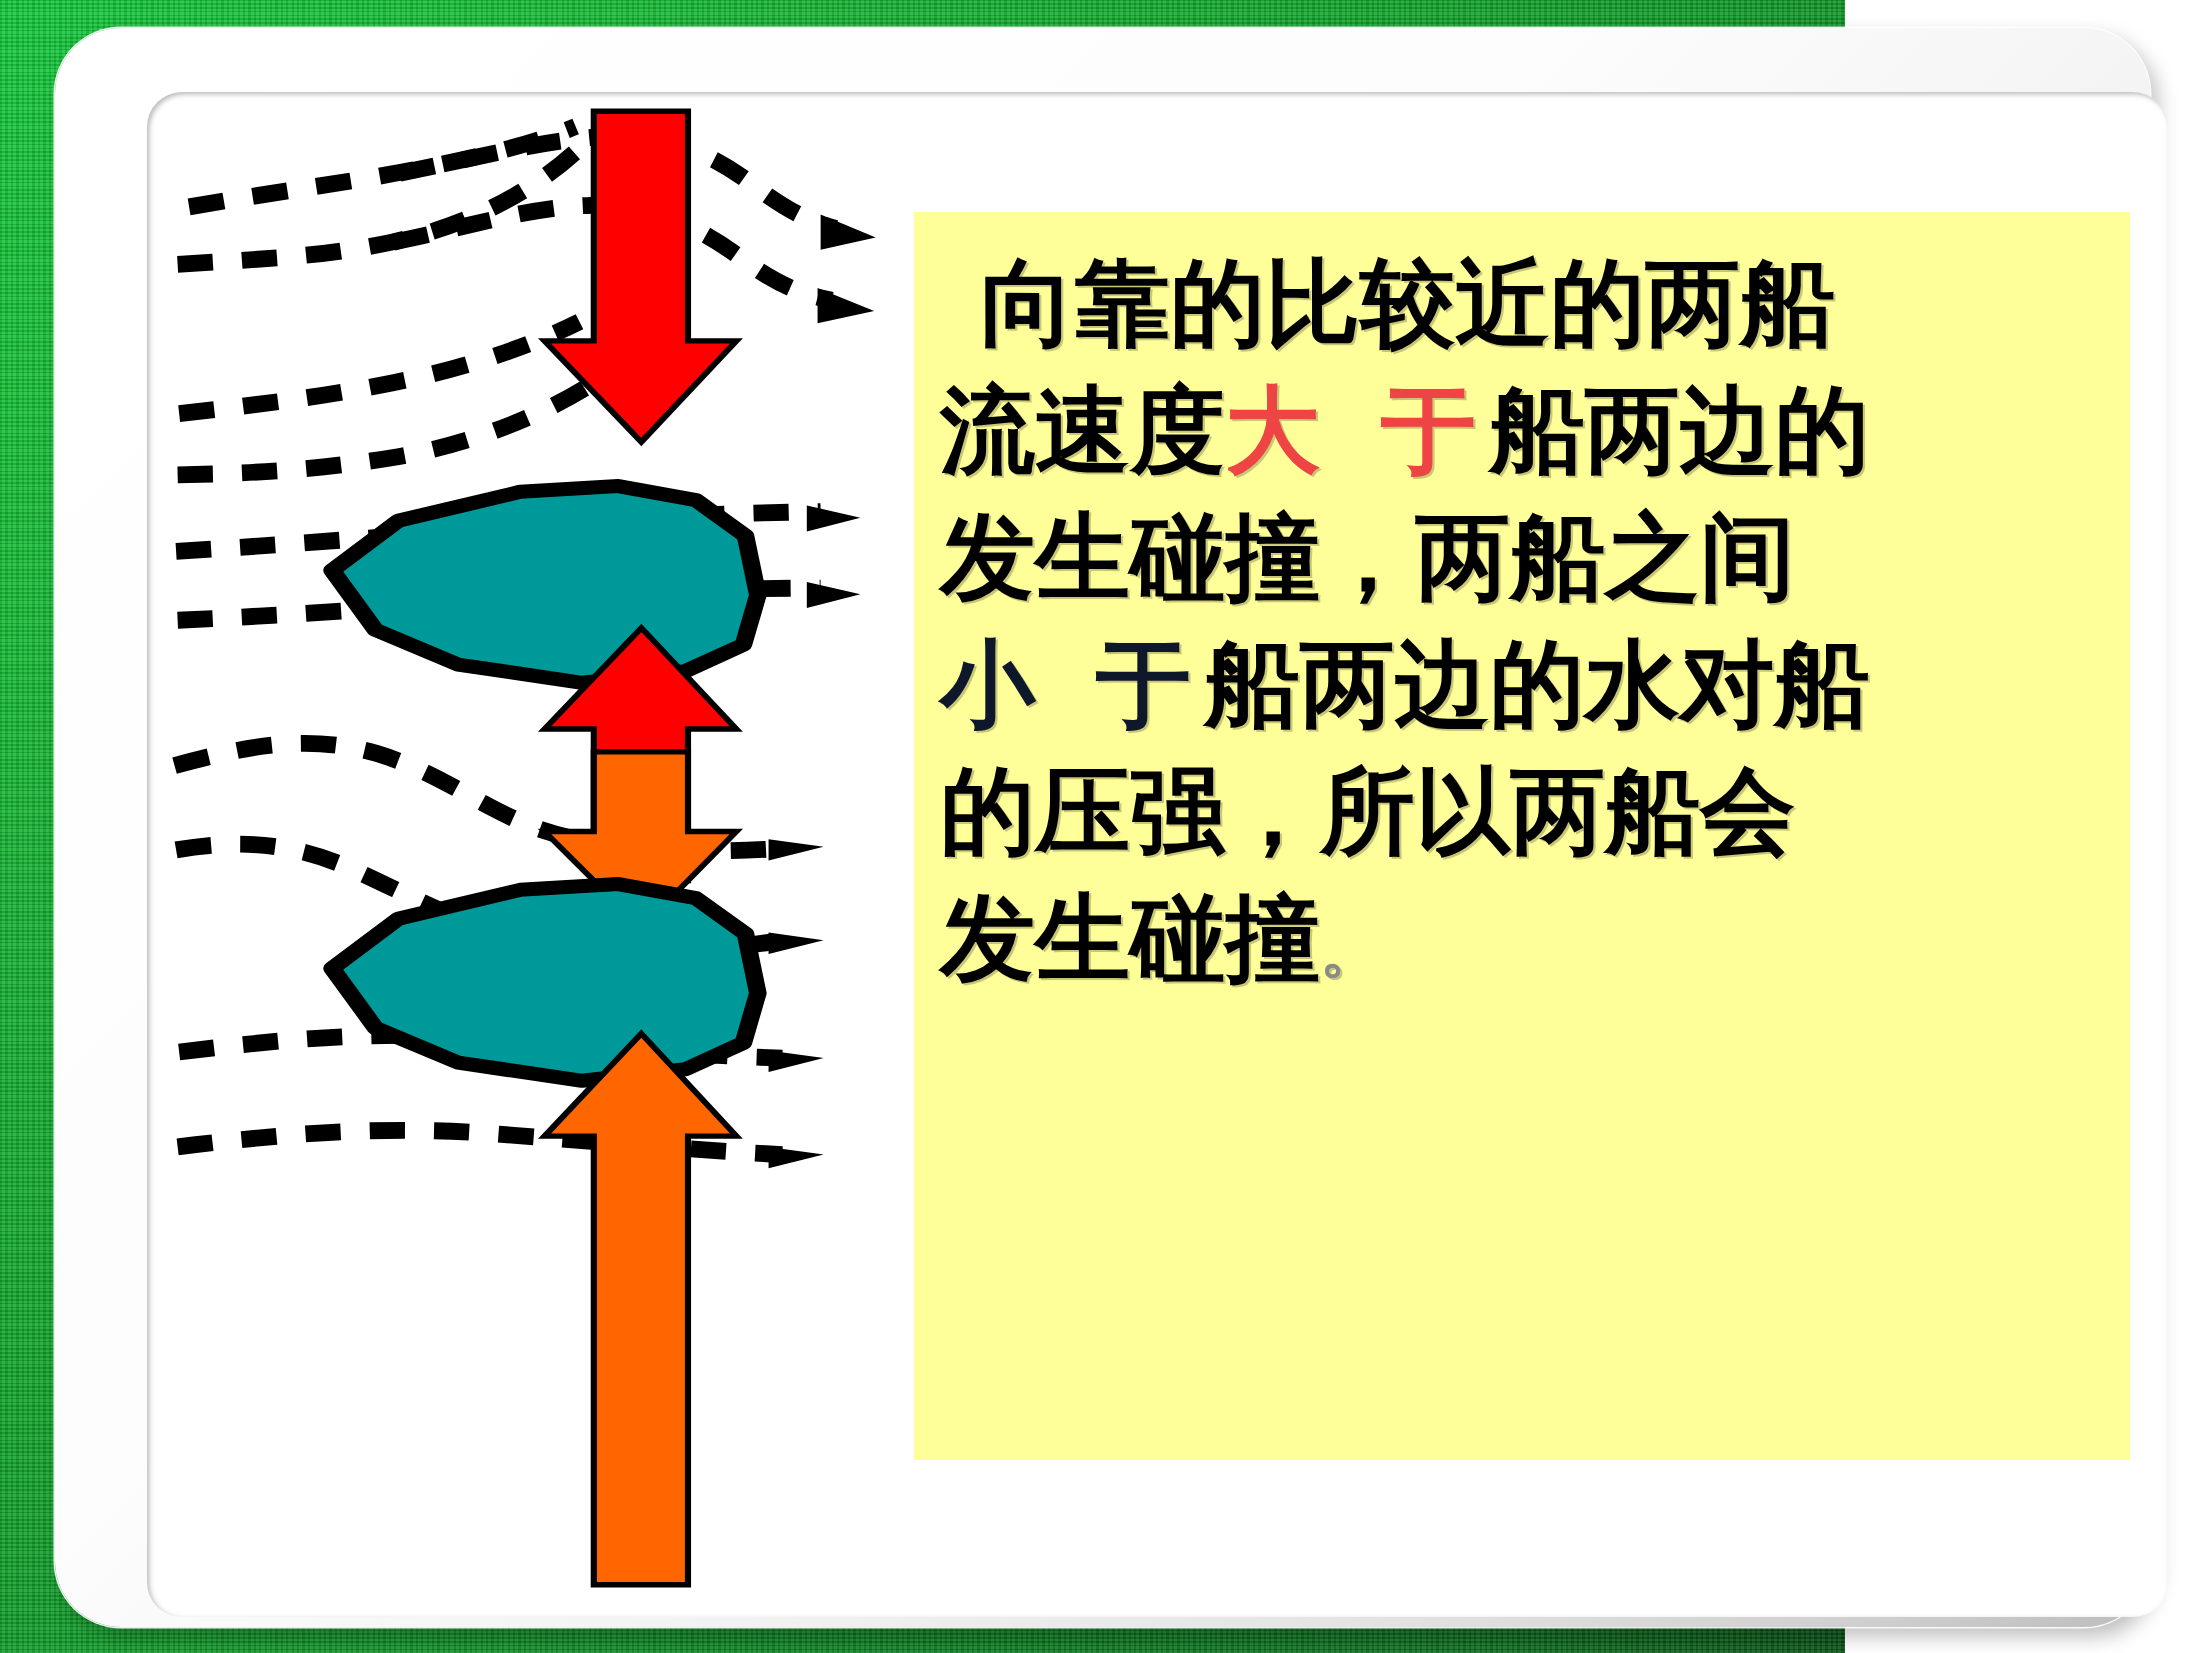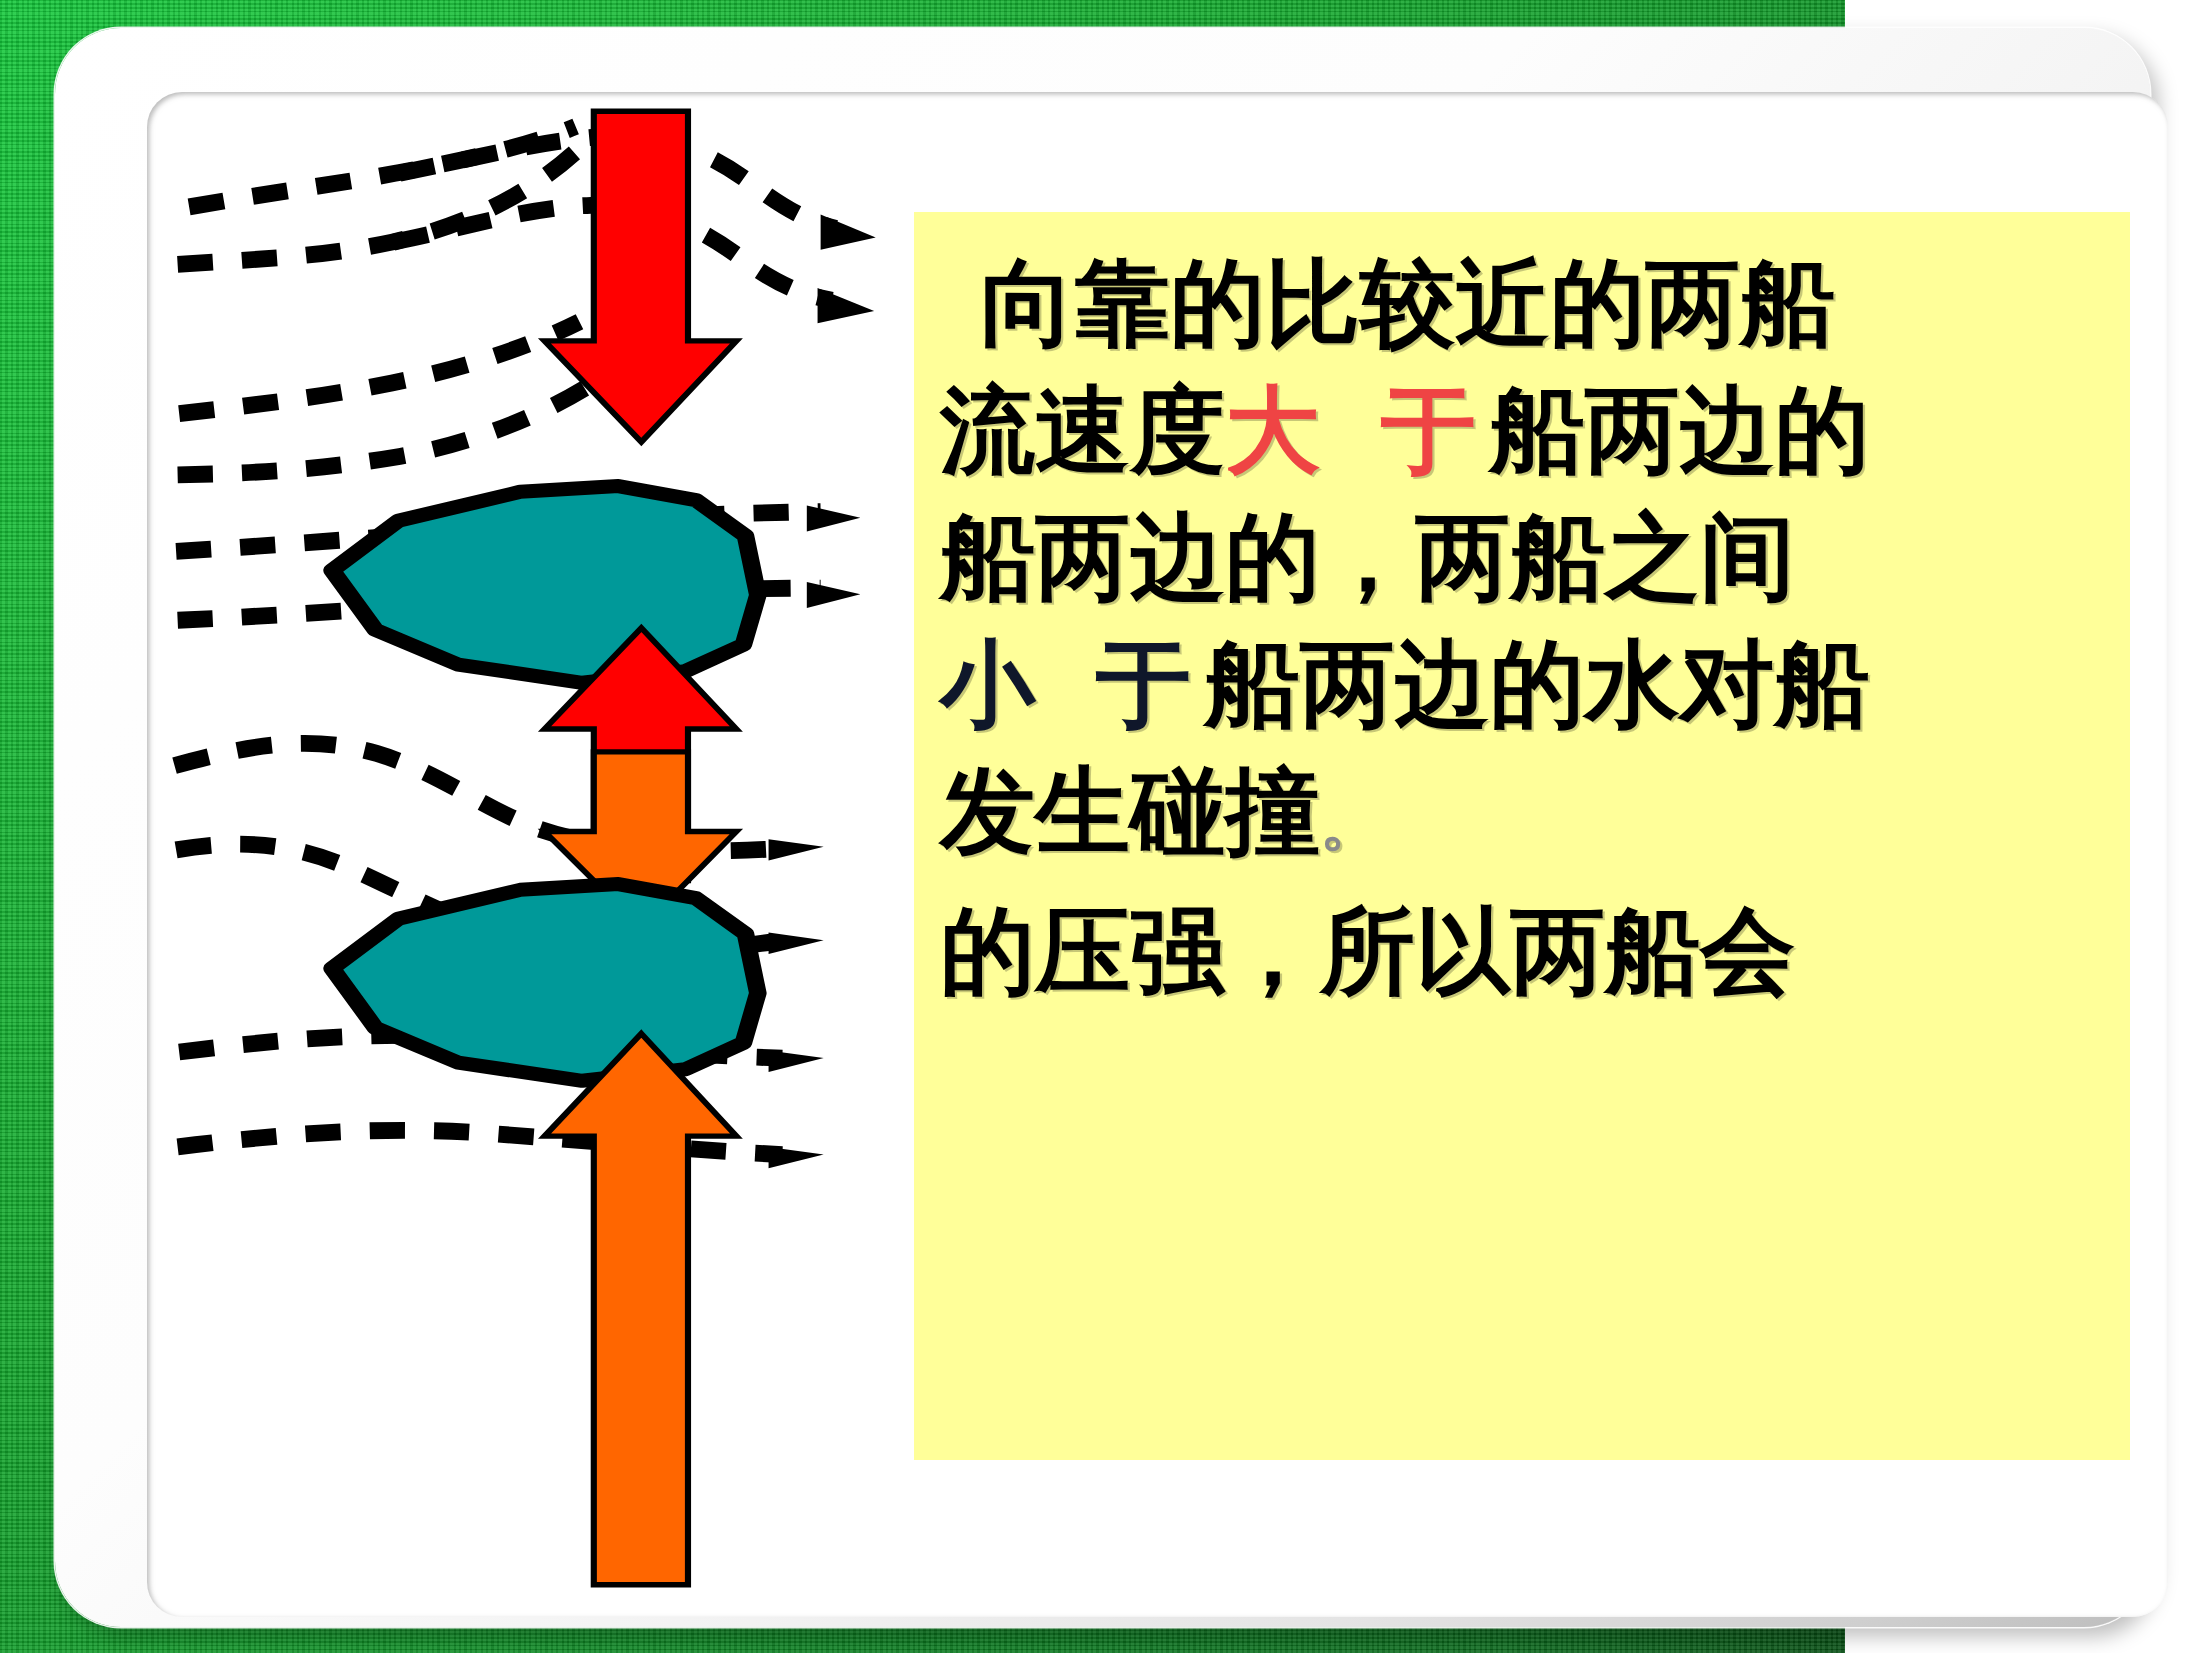--- a/index.html
+++ b/index.html
@@ -112,24 +112,24 @@
             <polygon points="68,310 132,250 250,215 345,208 420,225 468,268 480,340 466,400 410,432 310,446 190,424 110,382" transform="translate(150,810) scale(1.35,1.08)" fill="#009999" stroke="#000000" stroke-width="17" stroke-linejoin="round"></polygon>
             <polygon points="492,0 600,134 545,134 545,720 438,720 438,134 382,134" transform="translate(80,1230) scale(1.15,1)" fill="#ff6600" stroke="#000000" stroke-width="7"></polygon>
           </g>
         </svg>
       </div>
 
       <div id="text-panel">
         <div id="text-lines">
             <div class="tline first"><span class="indent"></span><span>向靠的比较近的两船</span></div>
             <div class="tline"><span>流速度</span><span class="em-blue">大 于</span><span>船两边的</span></div>
-            <div class="tline"><span>船两边的，两船之间</span></div>
+            <div class="tline"><span>发生碰撞，两船之间</span></div>
             <div class="tline"><span class="em-red">小 于</span><span>船两边的水对船</span></div>
+            <div class="tline"><span>的压强，所以两船会</span></div>
             <div class="tline"><span>发生碰撞</span><span class="period">。</span></div>
-            <div class="tline"><span>的压强，所以两船会</span></div>
           </div>
       </div>
 
     </div>
   </div>
 
 </div>
 
 
 </body></html>

